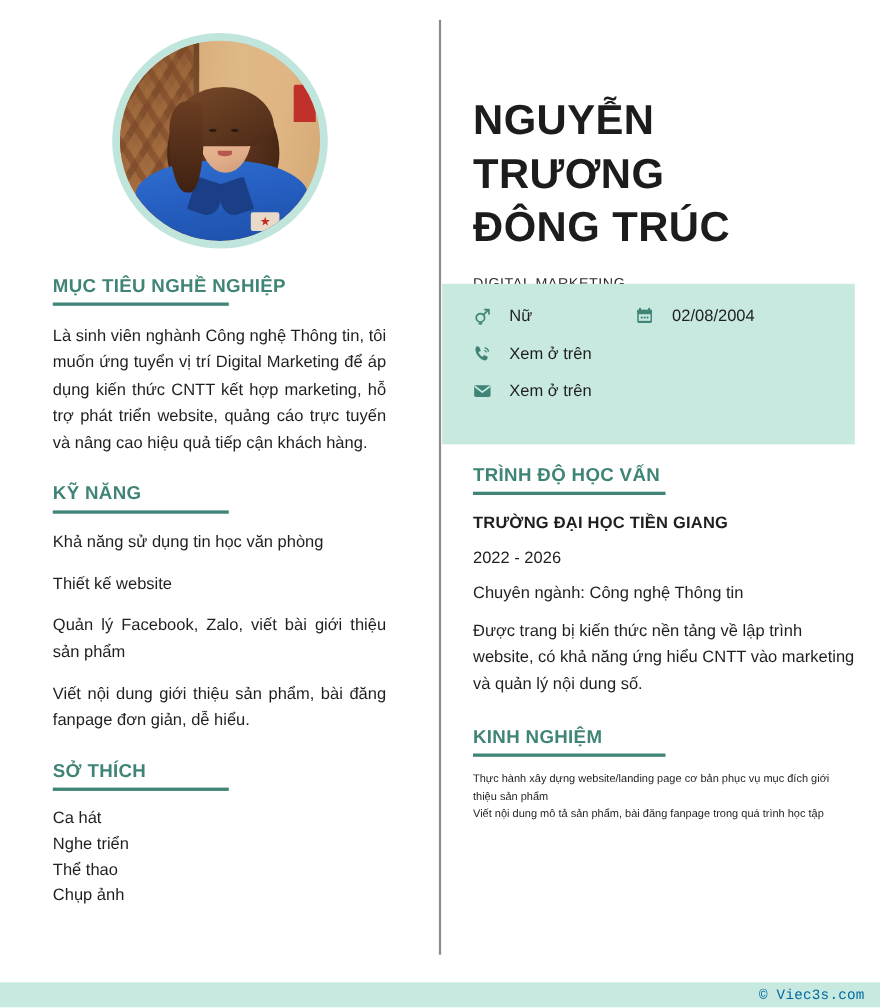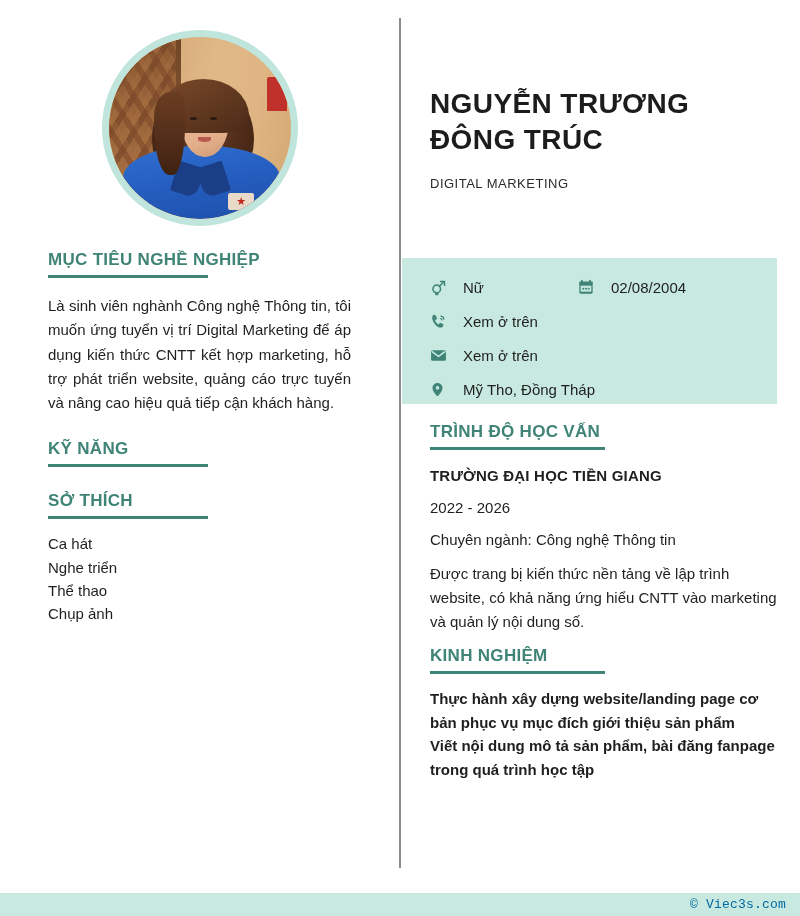--- a/index.html
+++ b/index.html
@@ -229,21 +229,21 @@
     left: 402px;
     top: 0;
     width: 398px;
     height: 893px;
   }
 
   .name-block {
     padding: 86px 28px 0 28px;
   }
   .full-name {
-    font-size: 28px;
+    font-size: 38px;
     font-weight: bold;
     line-height: 1.28;
     letter-spacing: 0.4px;
     color: #1c1c1c;
     max-width: 300px;
   }
   .job-title {
     margin-top: 18px;
     font-size: 13px;
     letter-spacing: 0.5px;
@@ -295,26 +295,25 @@
   .edu-school {
     margin-top: 17px;
     font-size: 15px;
     font-weight: bold;
     letter-spacing: 0.2px;
   }
   .edu-years { margin-top: 15px; font-size: 15px; }
   .edu-major { margin-top: 15px; font-size: 15px; }
   .edu-desc { margin-top: 14px; font-size: 15px; line-height: 1.6; }
 
-  .exp-block { margin-top: 12px; }
+  .exp-block { margin-top: 26px; }
   .exp-text {
     margin-top: 13px;
-    font-size: 15px;
+    font-size: 10px;
     line-height: 1.58;
-    font-weight: bold;
   }
 
   
   .footer {
     position: absolute;
     left: 0;
     bottom: 0;
     width: 800px;
     height: 23px;
     background: #c7e9e0;
@@ -363,20 +362,26 @@
 
     <div class="sec-block">
       <div class="sec-head">MỤC TIÊU NGHỀ NGHIỆP</div>
       <div class="sec-rule"></div>
       <div class="body-text justified objective">Là sinh viên nghành Công nghệ Thông tin, tôi muốn   ứng tuyển vị trí Digital Marketing để áp dụng kiến thức CNTT kết hợp marketing, hỗ trợ phát triển website, quảng cáo trực tuyến và nâng cao hiệu quả tiếp cận khách hàng.</div>
     </div>
 
     <div class="sec-block">
       <div class="sec-head">KỸ NĂNG</div>
       <div class="sec-rule"></div>
+      <div class="skill-list">
+        <div class="skill-item">Khả năng sử dụng tin học văn phòng</div>
+        <div class="skill-item">Thiết kế website</div>
+        <div class="skill-item">Quản lý Facebook, Zalo, viết bài giới thiệu sản phẩm</div>
+        <div class="skill-item">Viết nội dung giới thiệu sản phẩm, bài đăng fanpage đơn giản, dễ hiểu.</div>
+      </div>
     </div>
 
     <div class="sec-block">
       <div class="sec-head">SỞ THÍCH</div>
       <div class="sec-rule"></div>
       <div class="hobby-list">
         <div class="hobby-item">Ca hát</div>
         <div class="hobby-item">Nghe triển</div>
         <div class="hobby-item">Thể thao</div>
         <div class="hobby-item">Chụp ảnh</div>
@@ -445,31 +450,20 @@
           <span class="c-icon">
             <svg width="17" height="17" viewBox="0 0 24 24">
               <rect x="1.5" y="4.5" width="21" height="15" rx="2.2" fill="#3f8476"></rect>
               <path d="M2.5 6.2 L12 13.4 L21.5 6.2" fill="none" stroke="#c7e9e0" stroke-width="2.2" stroke-linejoin="round"></path>
             </svg>
           </span>
           <span class="c-text">Xem ở trên</span>
         </div>
       </div>
 
-      <div class="contact-row">
-        <div class="contact-cell">
-          <span class="c-icon">
-            <svg width="15" height="17" viewBox="0 0 24 24">
-              <path d="M12 1.5C7.6 1.5 4 5.1 4 9.5c0 5.8 7 12.4 7.3 12.7.4.4 1 .4 1.4 0 .3-.3 7.3-6.9 7.3-12.7 0-4.4-3.6-8-8-8z" fill="#3f8476"></path>
-              <circle cx="12" cy="9.4" r="2.9" fill="#c7e9e0"></circle>
-            </svg>
-          </span>
-          <span class="c-text">Mỹ Tho, Đồng Tháp</span>
-        </div>
-      </div>
 
     </div>
 
     <div class="right-sections">
 
       <div>
         <div class="sec-head">TRÌNH ĐỘ HỌC VẤN</div>
         <div class="sec-rule"></div>
         <div class="edu-school">TRƯỜNG ĐẠI HỌC TIỀN GIANG</div>
         <div class="edu-years">2022 - 2026</div>

